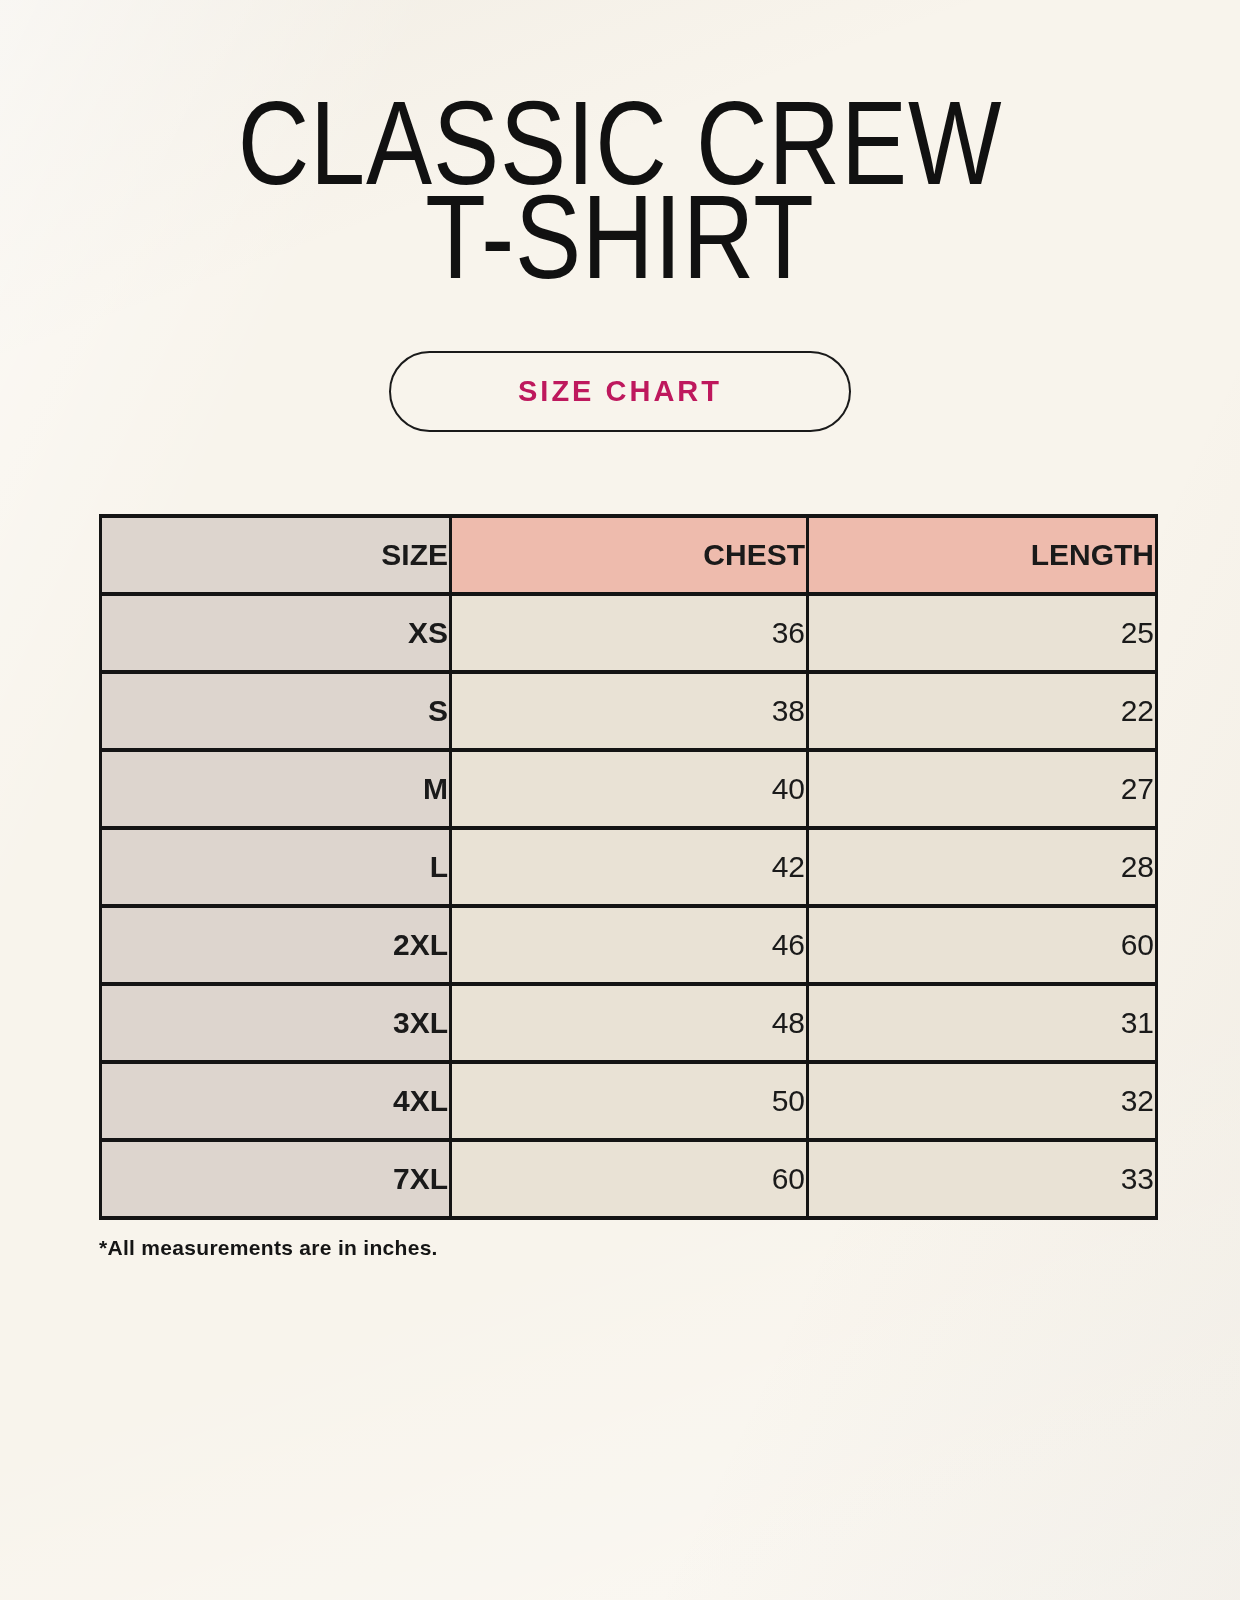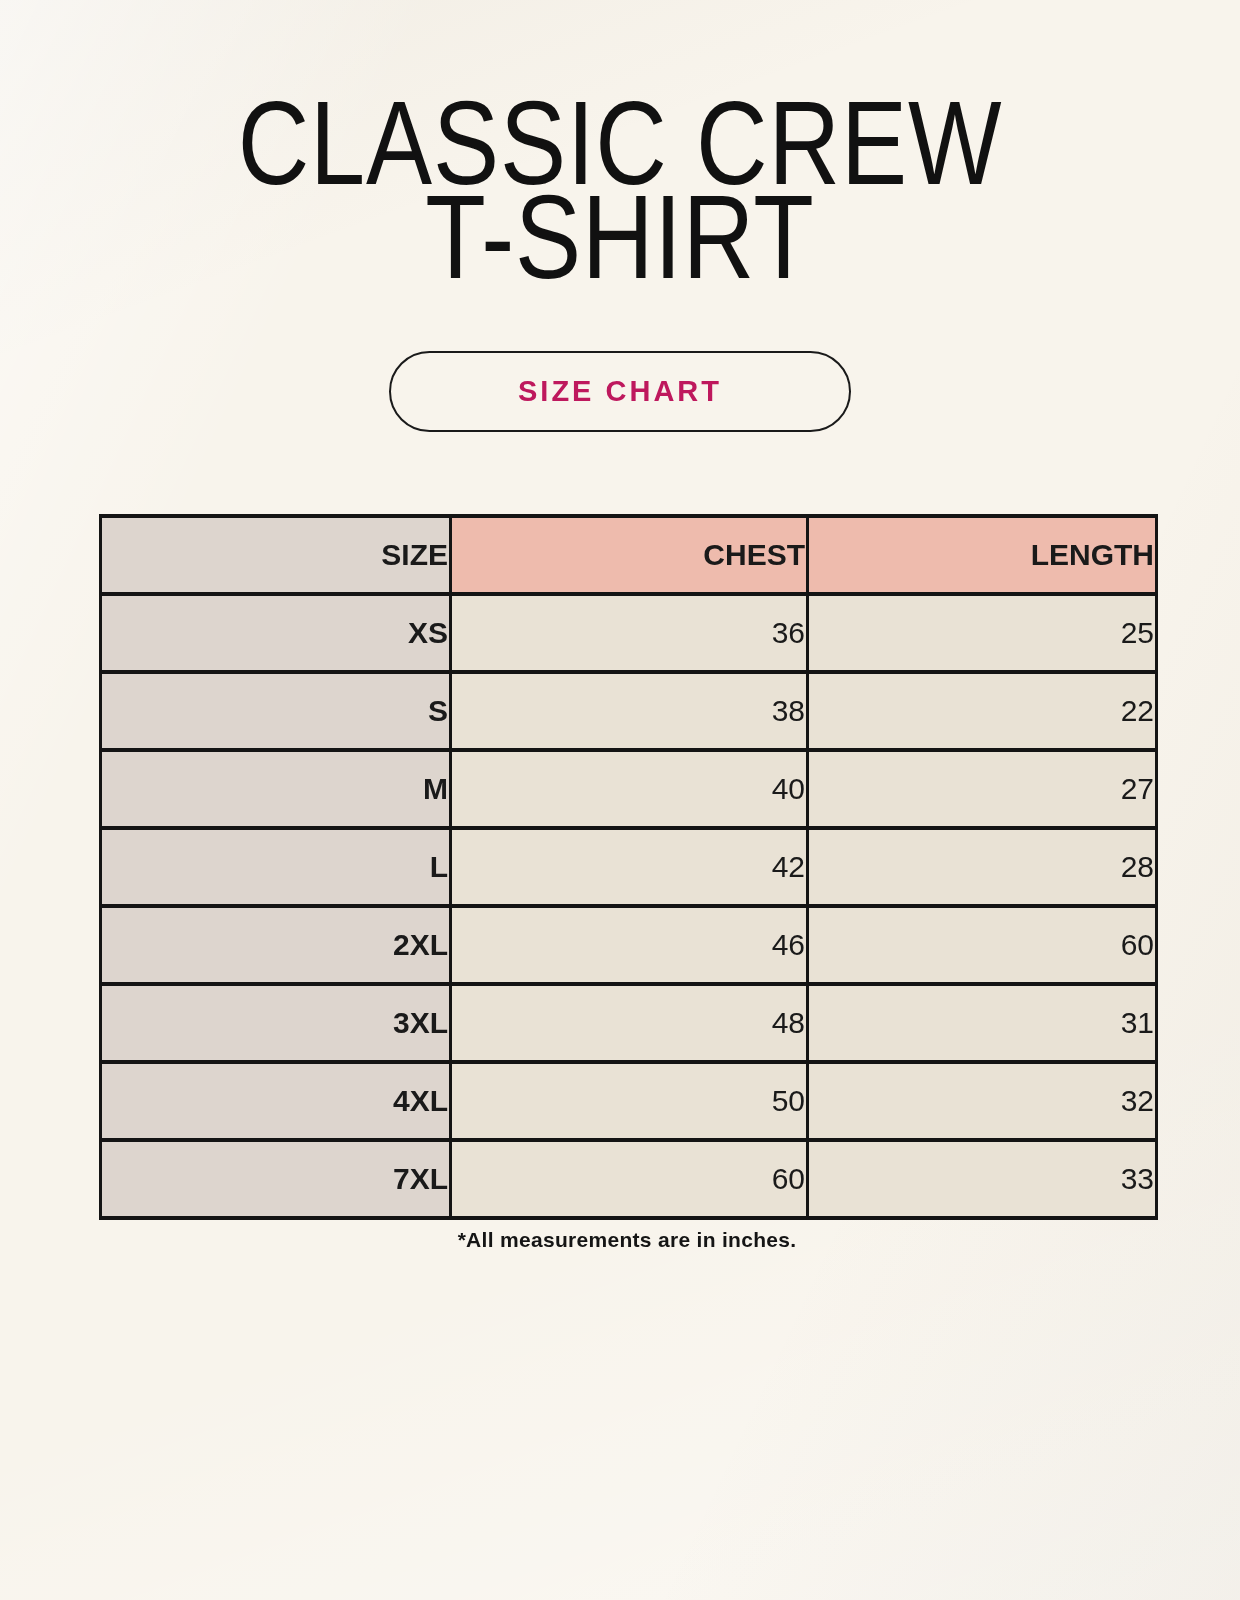--- a/index.html
+++ b/index.html
@@ -55,22 +55,22 @@
     margin-left:40px;
   }
   .size-chart th{font-weight:bold;background:var(--pink);}
   .size-chart th.col-size{background:var(--gray);}
   .size-chart td.col-size{background:var(--gray);font-weight:bold;}
   .size-chart td.col-measure{background:var(--beige);font-weight:400;}
   .size-chart col.c-size{width:350px;}
   .size-chart col.c-chest{width:357px;}
   .size-chart col.c-length{width:349px;}
   .footnote{
-    width:1056px;margin:8px 0 0 99px;
-    text-align:center;
+    width:1056px;margin:16px 0 0 99px;
+    text-align:left;
     font-size:21px;font-weight:bold;color:#151515;
     letter-spacing:0.3px;
   }
 </style>
 </head>
 <body>
 
 <div class="page">
 
   <h1 class="title">

